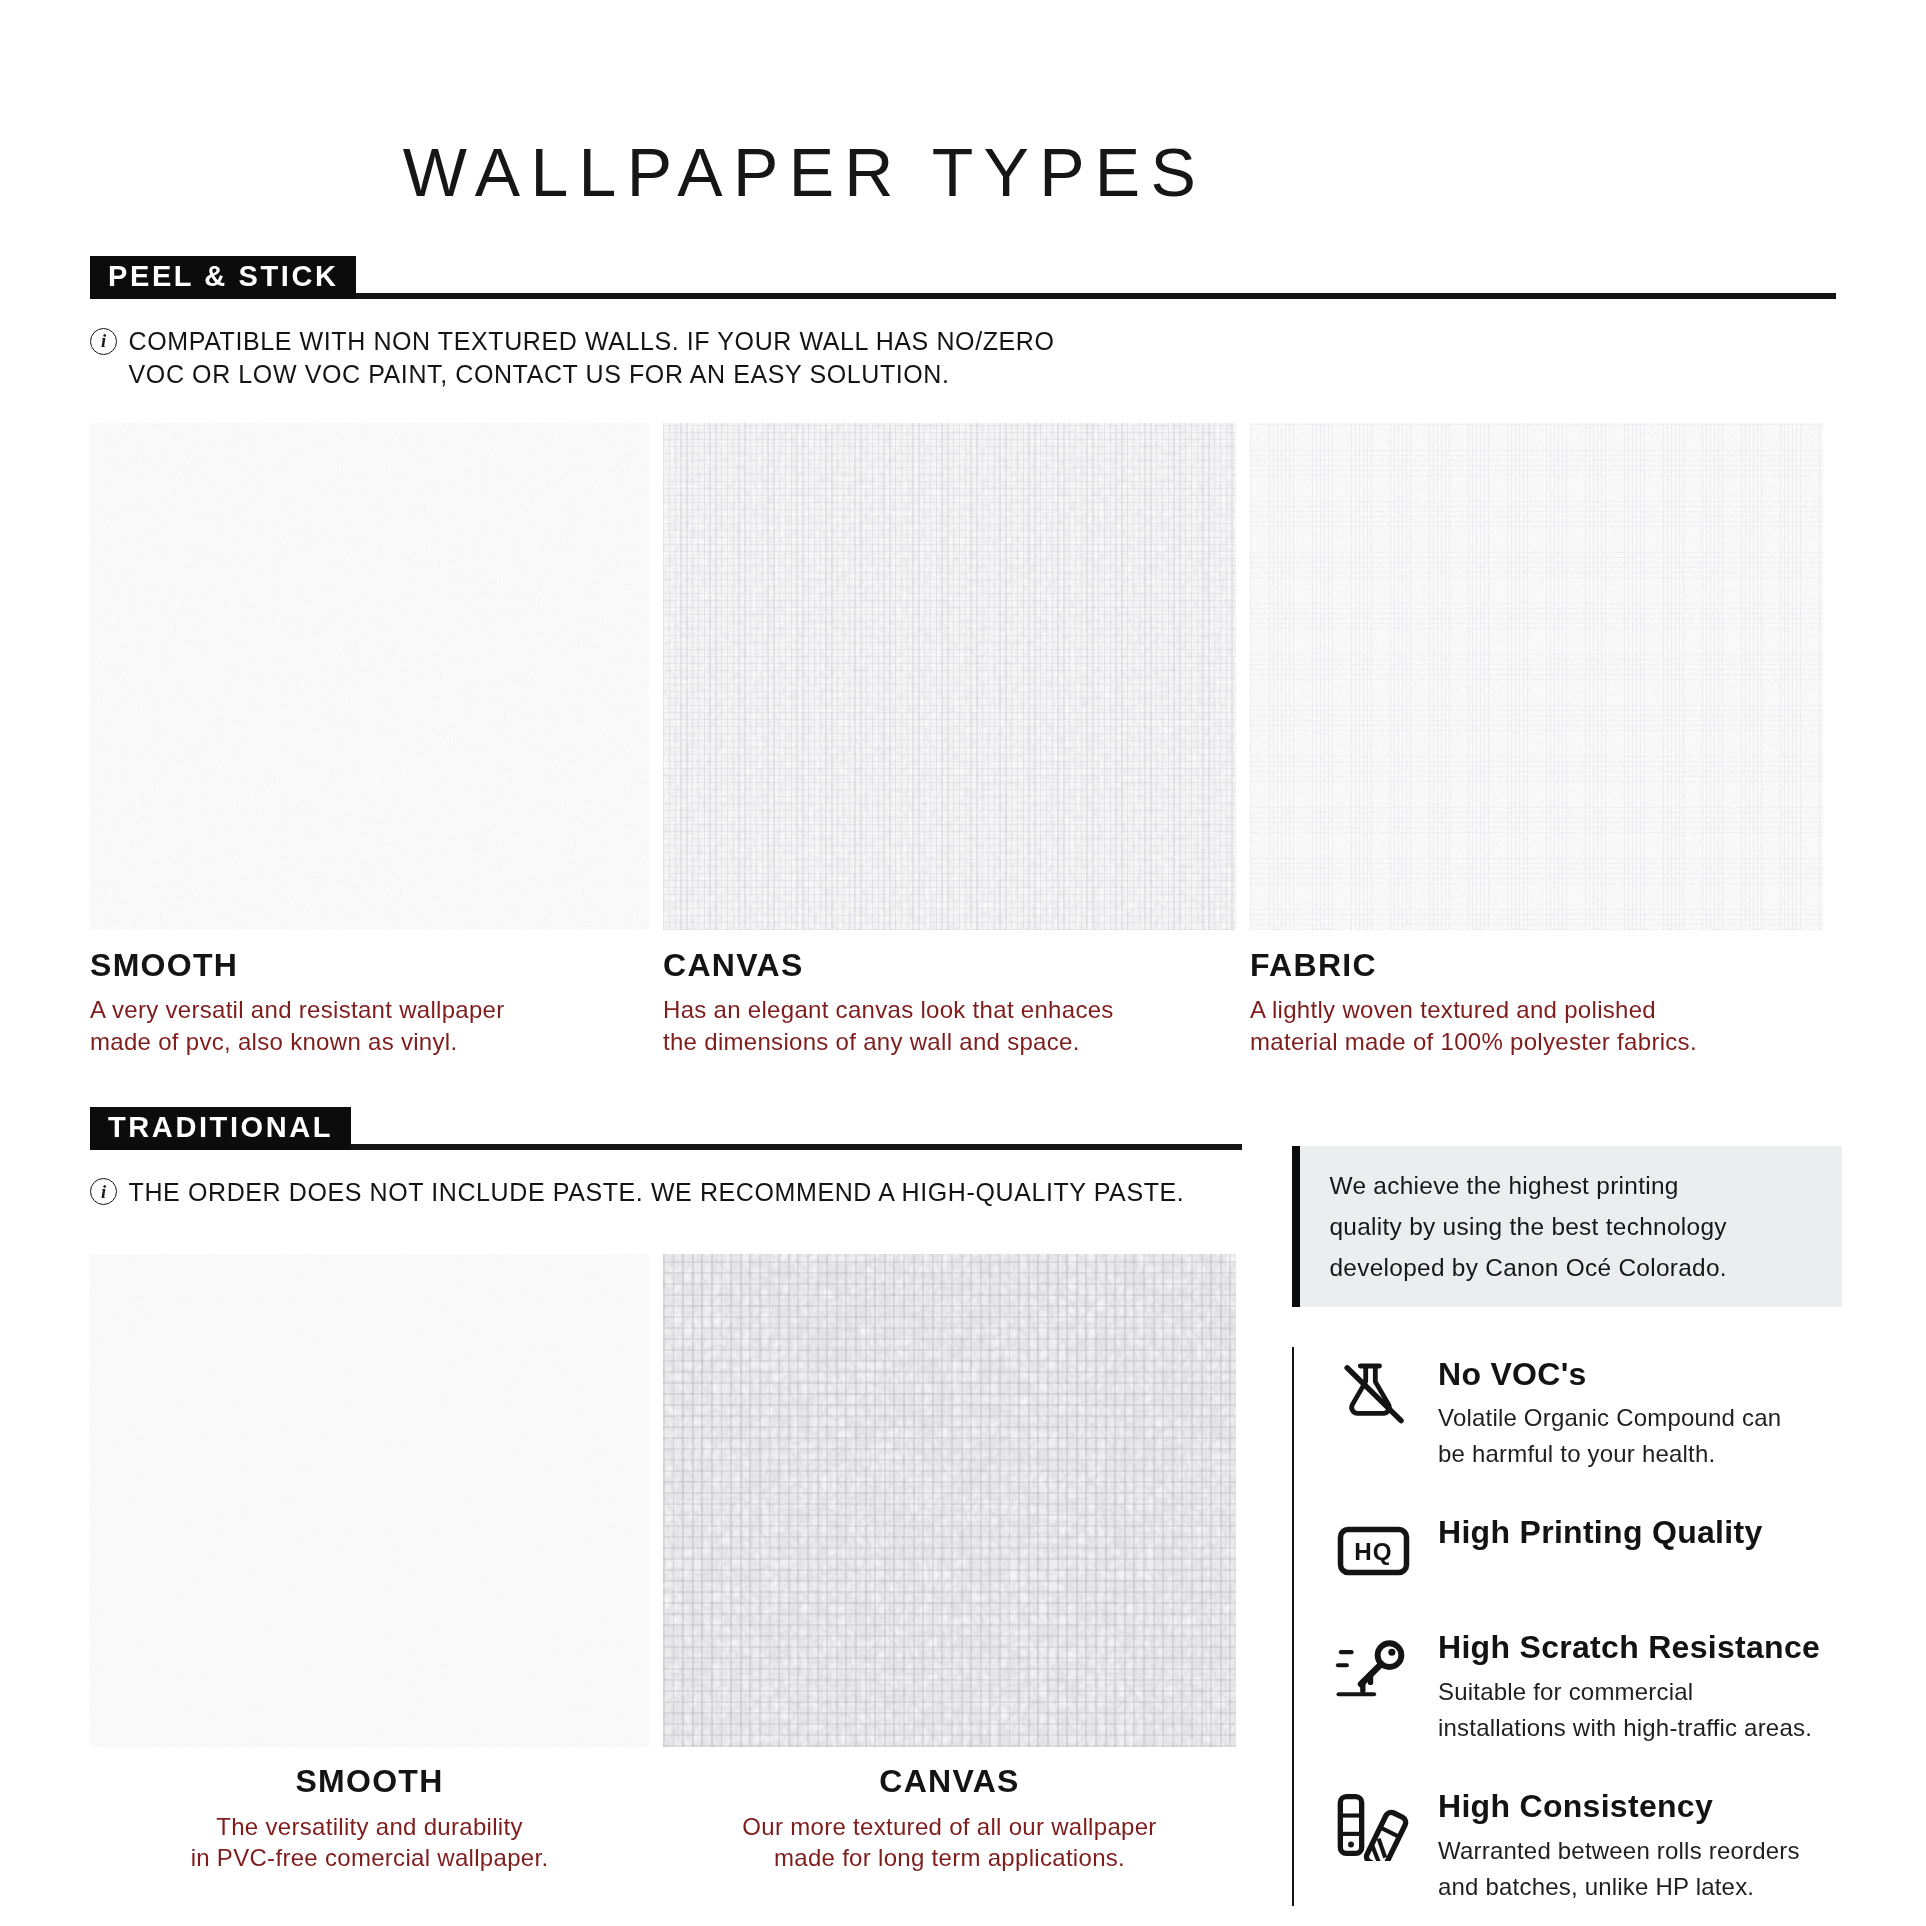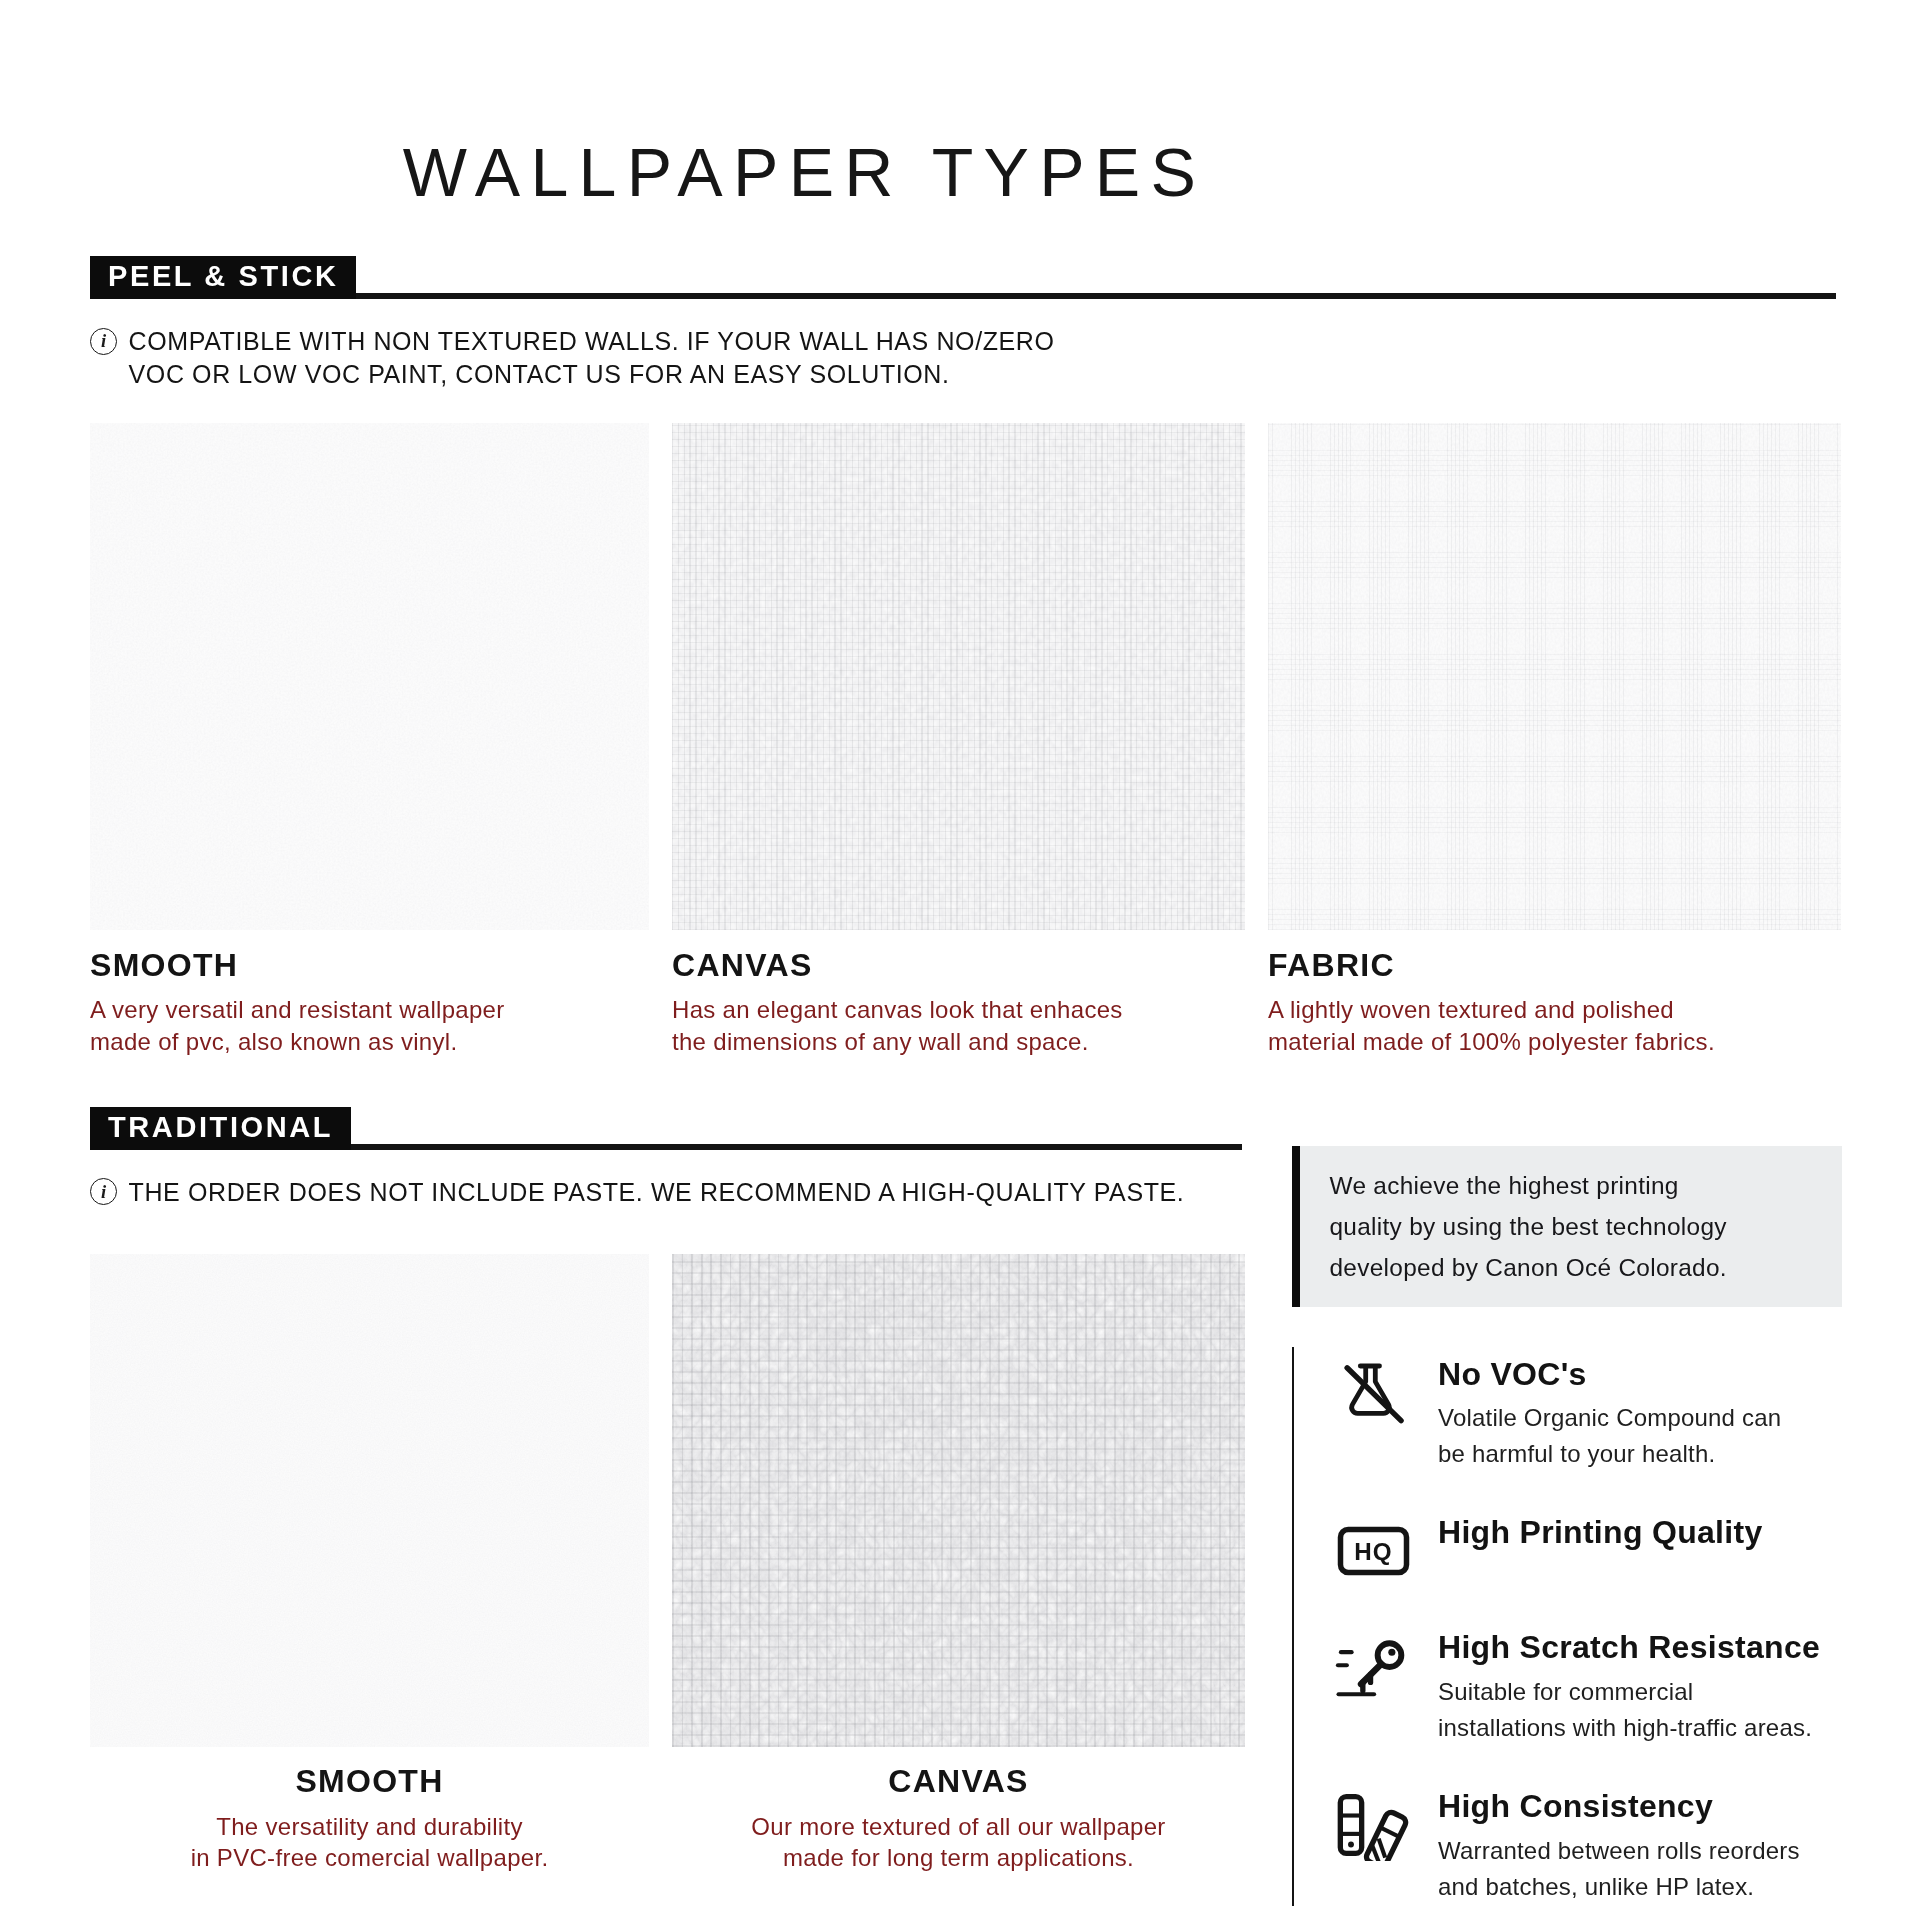--- a/index.html
+++ b/index.html
@@ -45,21 +45,21 @@
     flex:none;display:inline-flex;align-items:center;justify-content:center;
     width:27px;height:27px;margin-top:2.6px;
     border:1.9px solid #141414;border-radius:50%;
     font-size:18.6px;font-weight:700;font-family:"Liberation Serif",serif;font-style:italic;
   }
   .info-text{
     font-size:25px;letter-spacing:0.6px;line-height:1.32;color:#141414;
   }
 
   
-  .cards{display:flex;gap:23px;margin-top:32px;}
+  .cards{display:flex;gap:14px;margin-top:32px;}
   .card{flex:none;}
   .w870{width:559px;}
   .w893{width:573px;}
   .swatch{
     position:relative;overflow:hidden;background:#f7f7f8;
     width:100%;
   }
   .h790{height:507px;}
   .h768{height:493px;}
   .tex{position:absolute;inset:0;width:100%;height:100%;display:block;}

